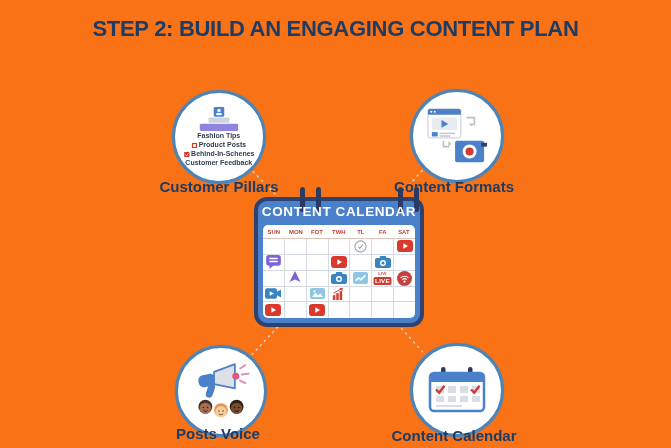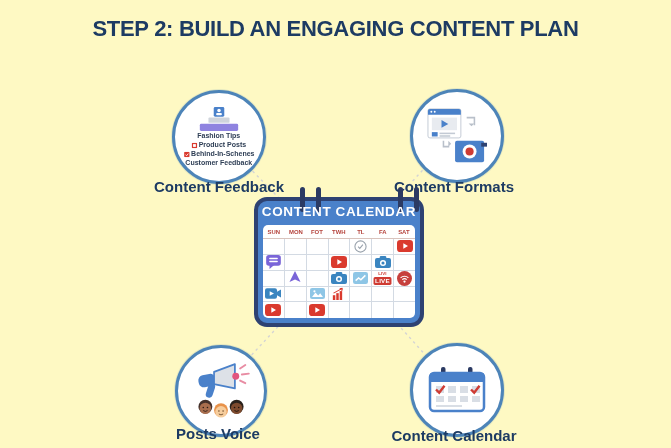--- a/index.html
+++ b/index.html
@@ -1,17 +1,17 @@
 <!DOCTYPE html>
 <html><head>
 <meta charset="utf-8">
 <style>
   html,body{margin:0;padding:0;background:#ffffff;}
   .canvas{
-    position:relative;width:671px;height:448px;background:#fef9c3;overflow:hidden;
+    position:relative;width:671px;height:448px;background:#f97316;overflow:hidden;
     font-family:"Liberation Sans",sans-serif;
   }
   .title{
     position:absolute;top:16px;left:0;width:671px;text-align:center;
     font-size:22px;font-weight:bold;color:#1d3b63;letter-spacing:-0.3px;margin:0;
   }
   .connectors{position:absolute;left:0;top:0;z-index:0;}
   .node-circle{
     position:absolute;border-radius:50%;background:#ffffff;border:3px solid #4d84b8;
     z-index:2;display:flex;align-items:center;justify-content:center;flex-direction:column;
@@ -100,21 +100,21 @@
               </svg>
             </span>
             <span>Behind-In-Schenes</span>
           </div>
           <div class="pillar-row">
             <span>Customer Feedback</span>
           </div>
         </div>
     </div>
   </div>
-  <div class="node-label" style="left:134px;top:178px;">Content Feedback</div>
+  <div class="node-label" style="left:134px;top:178px;">Customer Pillars</div>
 
   <div class="node-circle" style="left:410px;top:89px;width:88px;height:88px;">
     <svg width="62" height="60" viewBox="0 0 64 62">
       <rect x="2" y="3" width="34" height="30" rx="2" fill="#ffffff" stroke="#c3cad4" stroke-width="1"></rect>
       <path d="M2 5a2 2 0 012-2h30a2 2 0 012 2v4H2z" fill="#4a81ca"></path>
       <circle cx="5.5" cy="6" r="1" fill="#ffffff"></circle>
         <circle cx="9" cy="6" r="1" fill="#ffffff"></circle>
       <rect x="6" y="12" width="26" height="13" fill="#e8ebf0"></rect>
       <path d="M16 14.5l7 4-7 4z" fill="#4a81ca"></path>
       <rect x="6" y="27" width="6" height="4.5" fill="#4a81ca"></rect>

